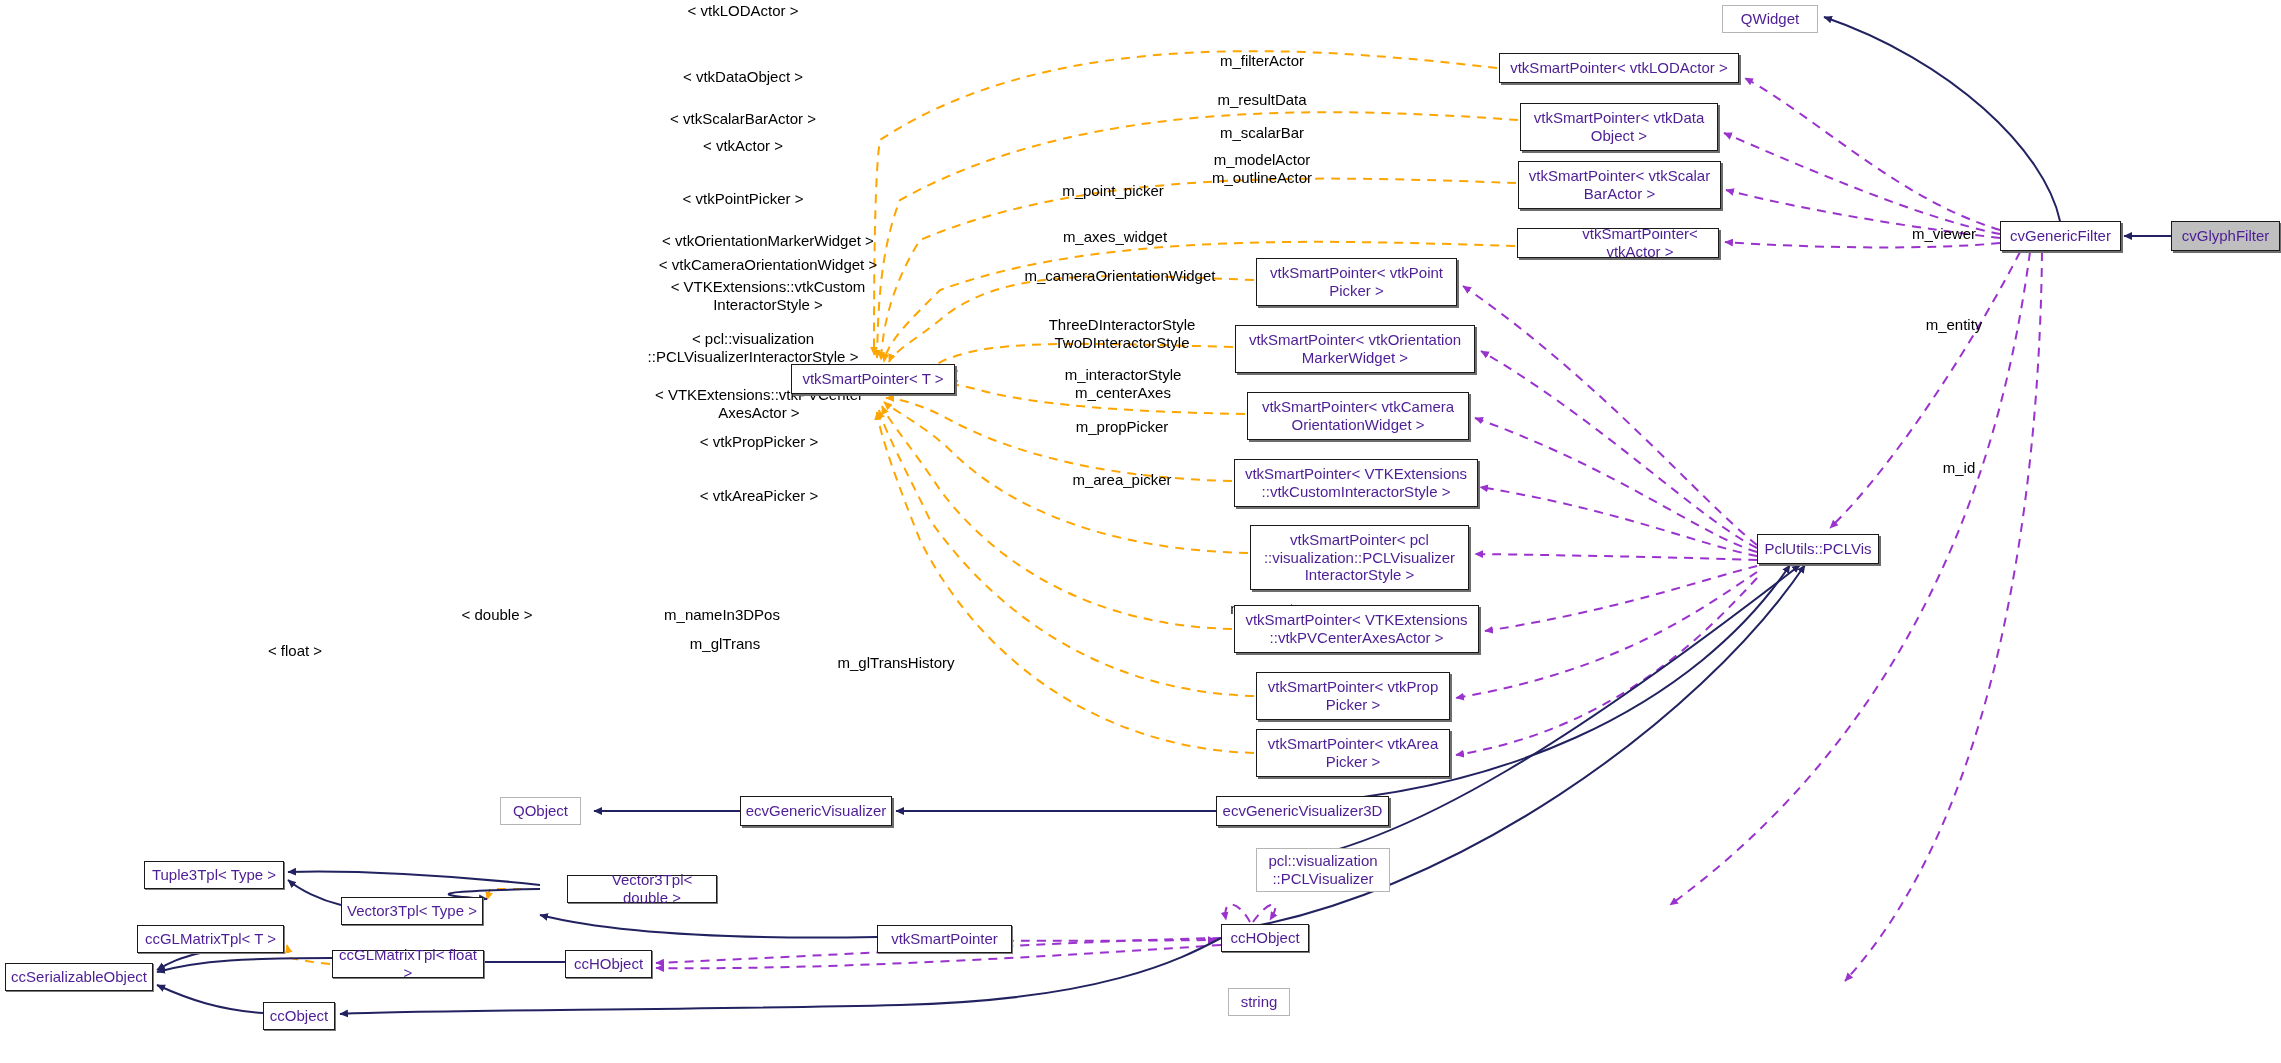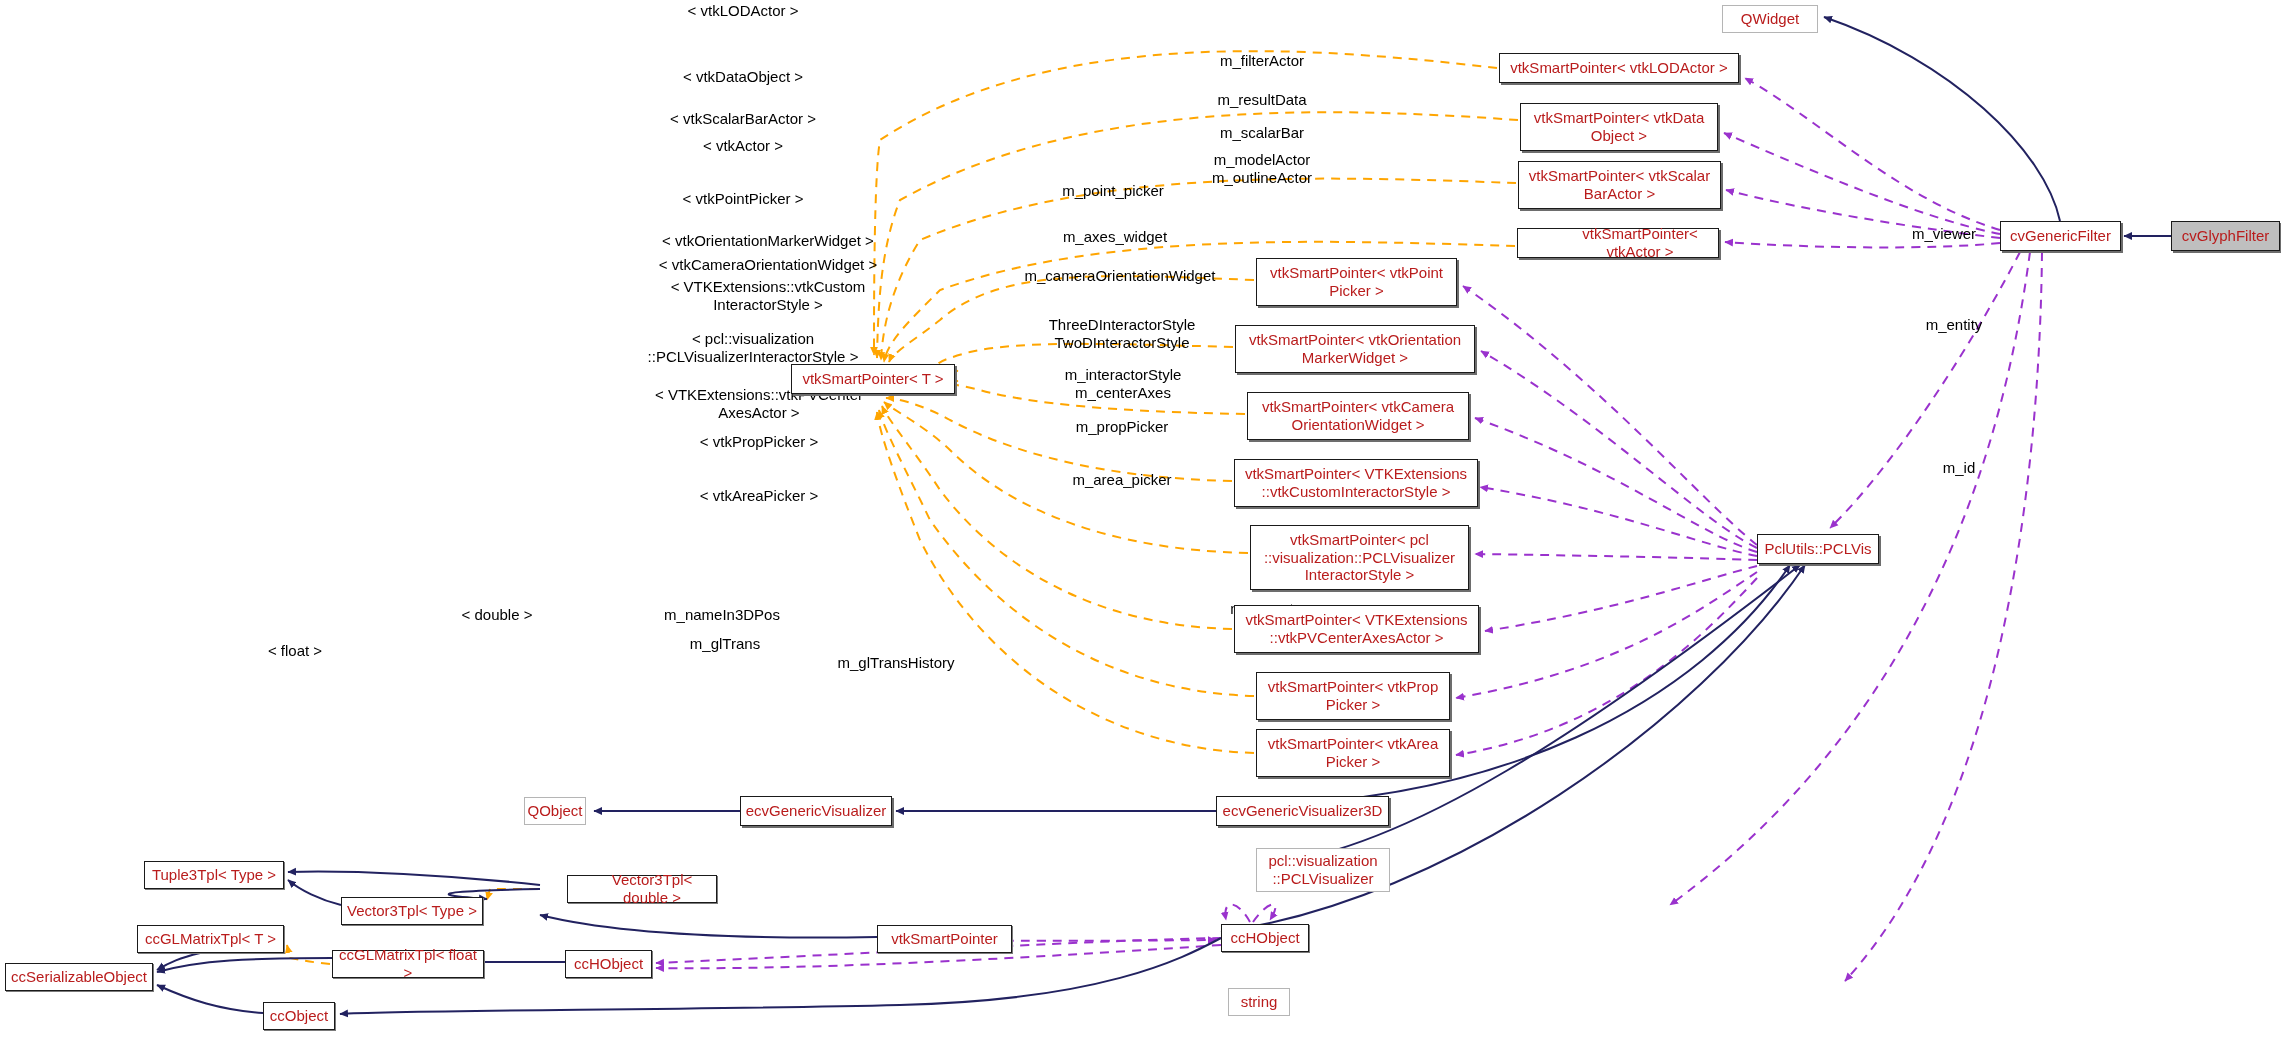--- a/index.html
+++ b/index.html
@@ -24,21 +24,21 @@
   }
   .node {
     position: absolute;
     box-sizing: border-box;
     display: flex;
     align-items: center;
     justify-content: center;
     text-align: center;
     font-size: 15px;
     line-height: 1.18;
-    color: #b91c1c;
+    color: #4c1d95;
     background: #ffffff;
     border: 1px solid #1a1a1a;
     box-shadow: 2px 2px 0 0 #6d6d6d;
     white-space: pre-line;
     padding: 1px 4px;
     z-index: 5;
   }
   .node.flat {
     box-shadow: none;
     border: 1px solid #b5b5b5;
@@ -163,21 +163,21 @@
       <div class="node" style="left: 1234px; top: 605px; width: 245px; height: 48px;">vtkSmartPointer&lt; VTKExtensions
 ::vtkPVCenterAxesActor &gt;</div>
       <div class="node" style="left: 1256px; top: 672px; width: 194px; height: 48px;">vtkSmartPointer&lt; vtkProp
 Picker &gt;</div>
       <div class="node" style="left: 1256px; top: 729px; width: 194px; height: 48px;">vtkSmartPointer&lt; vtkArea
 Picker &gt;</div>
       <div class="node" style="left: 791px; top: 364px; width: 164px; height: 30px;">vtkSmartPointer&lt; T &gt;</div>
       <div class="node" style="left: 2000px; top: 221px; width: 121px; height: 30px;">cvGenericFilter</div>
       <div class="node current" style="left: 2171px; top: 221px; width: 109px; height: 30px;">cvGlyphFilter</div>
       <div class="node" style="left: 1757px; top: 534px; width: 122px; height: 30px;">PclUtils::PCLVis</div>
-      <div class="node flat" style="left: 524px; top: 797px; width: 62px; height: 28px;">QObject</div>
+      <div class="node flat" style="left: 500px; top: 797px; width: 81px; height: 28px;">QObject</div>
       <div class="node" style="left: 740px; top: 796px; width: 152px; height: 30px;">ecvGenericVisualizer</div>
       <div class="node" style="left: 1216px; top: 796px; width: 173px; height: 30px;">ecvGenericVisualizer3D</div>
       <div class="node flat" style="left: 1256px; top: 848px; width: 134px; height: 44px;">pcl::visualization
 ::PCLVisualizer</div>
       <div class="node thin" style="left: 144px; top: 861px; width: 140px; height: 28px;">Tuple3Tpl&lt; Type &gt;</div>
       <div class="node thin" style="left: 341px; top: 897px; width: 142px; height: 28px;">Vector3Tpl&lt; Type &gt;</div>
       <div class="node thin" style="left: 567px; top: 875px; width: 150px; height: 28px; padding-left: 24px;">Vector3Tpl&lt; double &gt;</div>
       <div class="node thin" style="left: 137px; top: 925px; width: 147px; height: 28px;">ccGLMatrixTpl&lt; T &gt;</div>
       <div class="node thin" style="left: 332px; top: 950px; width: 152px; height: 28px;">ccGLMatrixTpl&lt; float &gt;</div>
       <div class="node thin" style="left: 565px; top: 950px; width: 87px; height: 28px;">ccHObject</div>

